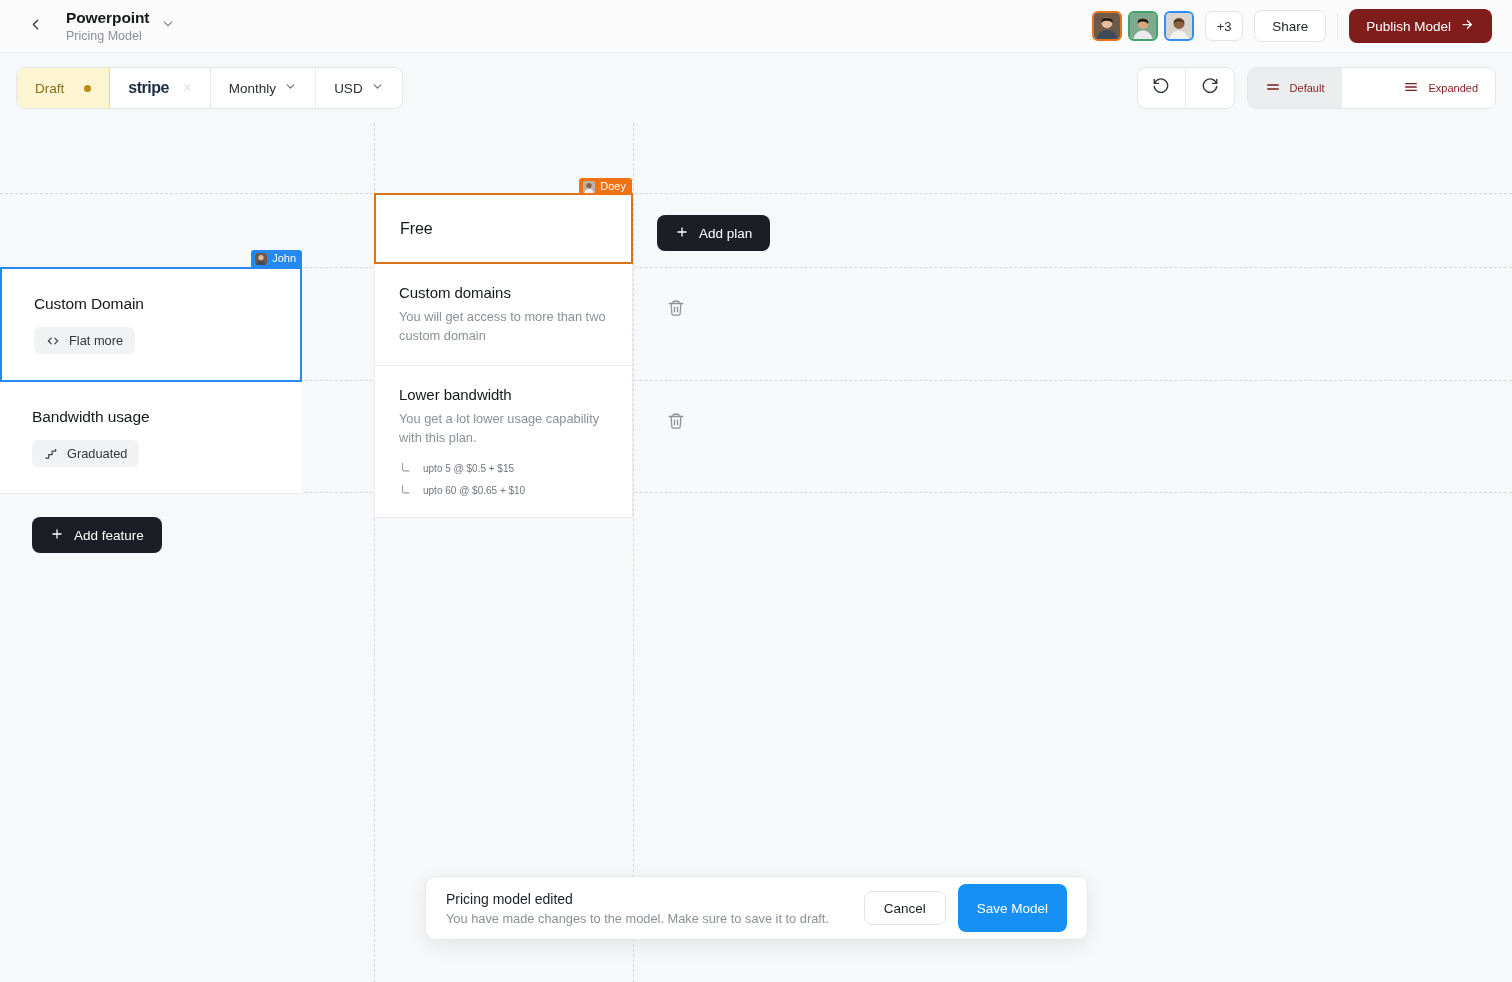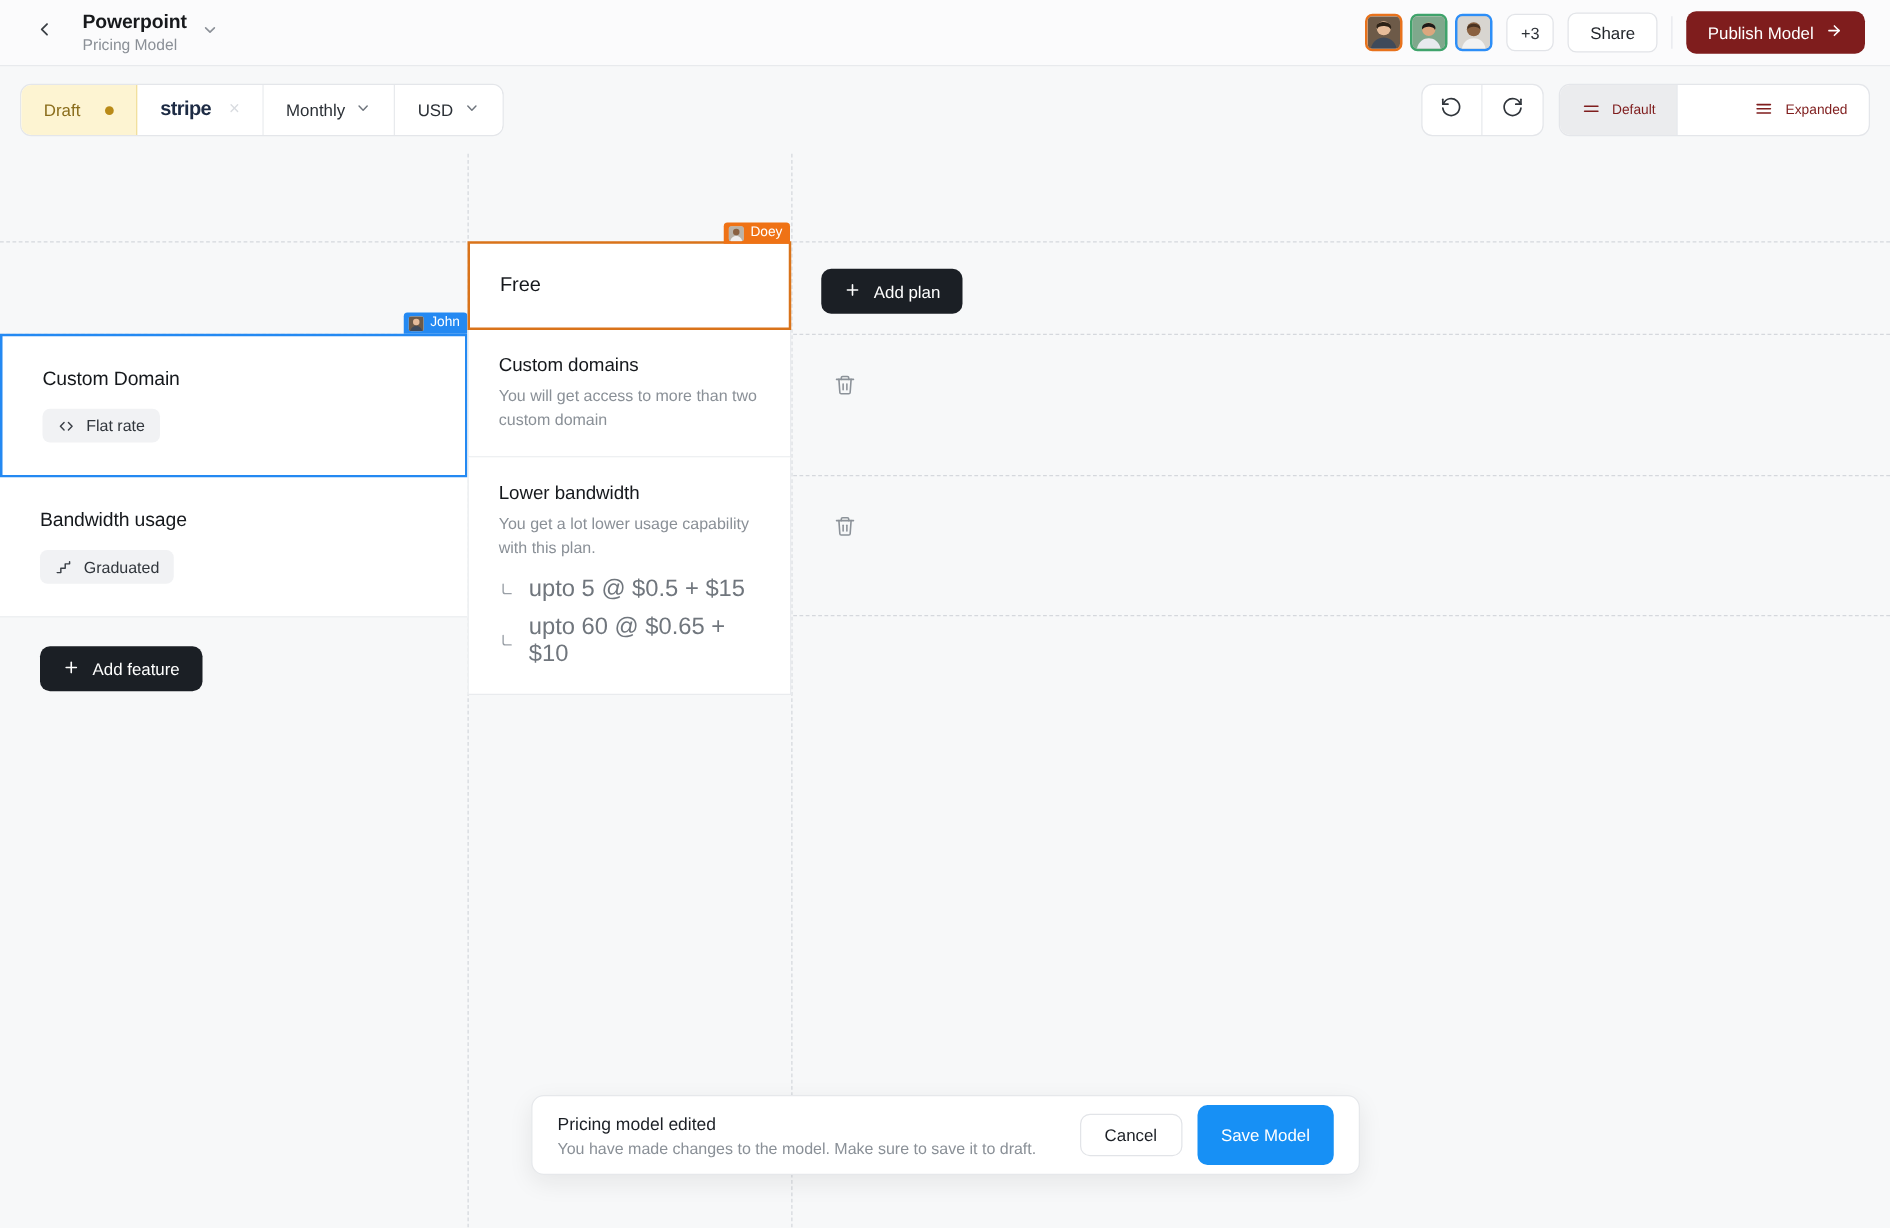--- a/index.html
+++ b/index.html
@@ -104,21 +104,21 @@
     border-left: 1px dashed #d5d8dd;
   }
   .dashed-h {
     position: absolute; left: 0; width: 1512px; height: 0;
     border-top: 1px dashed #d5d8dd;
   }
 
   
   .feature-col { position: absolute; left: 0; top: 144px; width: 374px; }
   .feature-card {
-    position: relative; width: 374px; background: #ffffff;
+    position: relative; width: 302px; background: #ffffff;
     border-bottom: 1px solid #e9ebee; padding: 26px 32px 26px 32px;
   }
   .feature-card.selected {
     border: 2px solid #2489f2; border-bottom: 2px solid #2489f2;
   }
   .feature-name { font-size: 15.5px; color: #15181c; font-weight: 400; letter-spacing: -0.1px; }
   .pill {
     margin-top: 14px; display: inline-flex; align-items: center; gap: 9px;
     height: 27px; padding: 0 12px; border-radius: 6px; background: #f1f2f4;
     font-size: 12.8px; color: #31363c; cursor: pointer;
@@ -142,21 +142,21 @@
   }
   .plan-title { font-size: 16px; color: #15181c; letter-spacing: -0.1px; }
   .plan-cell {
     background: #fff; border-bottom: 1px solid #e9ebee;
     border-left: 1px solid #e9ebee; border-right: 1px solid #e9ebee;
     padding: 20px 24px 20px 24px;
   }
   .cell-title { font-size: 15px; color: #15181c; margin-bottom: 7px; letter-spacing: -0.05px; }
   .cell-desc { font-size: 12.8px; color: #8a9097; line-height: 1.45; }
   .tier-list { margin-top: 14px; display: flex; flex-direction: column; gap: 8px; }
-  .tier-row { display: flex; align-items: center; gap: 10px; font-size: 19px; color: #70767d; }
+  .tier-row { display: flex; align-items: center; gap: 10px; font-size: 10px; color: #70767d; }
   .tier-row svg { display: block; flex: 0 0 auto; }
 
   
   .add-plan-btn {
     position: absolute; left: 657px; top: 92px;
     height: 36px; padding: 0 18px; border-radius: 8px; background: #1b1f25;
     color: #fff; font-size: 13.5px; display: flex; align-items: center; gap: 10px;
     cursor: pointer; border: none; font-family: inherit;
   }
   .trash-btn {
@@ -360,21 +360,21 @@
           <span>John</span>
         </div>
         <div class="feature-name">Custom Domain</div>
         <div class="pill">
           <span>
             <svg width="14" height="14" viewBox="0 0 24 24" fill="none" stroke="#3b4047" stroke-width="2" stroke-linecap="round" stroke-linejoin="round">
                 <polyline points="9 7 4 12 9 17"></polyline>
                 <polyline points="15 7 20 12 15 17"></polyline>
               </svg>
           </span>
-          <span>Flat rate</span>
+          <span>Flat more</span>
         </div>
       </div>
 
       <div class="feature-card">
         <div class="feature-name">Bandwidth usage</div>
         <div class="pill">
           <span>
             <svg width="14" height="14" viewBox="0 0 24 24" fill="none" stroke="#3b4047" stroke-width="2" stroke-linecap="round" stroke-linejoin="round">
                 <polyline points="3 19 8 19 8 13 14 13 14 7 20 7 20 4"></polyline>
               </svg>

